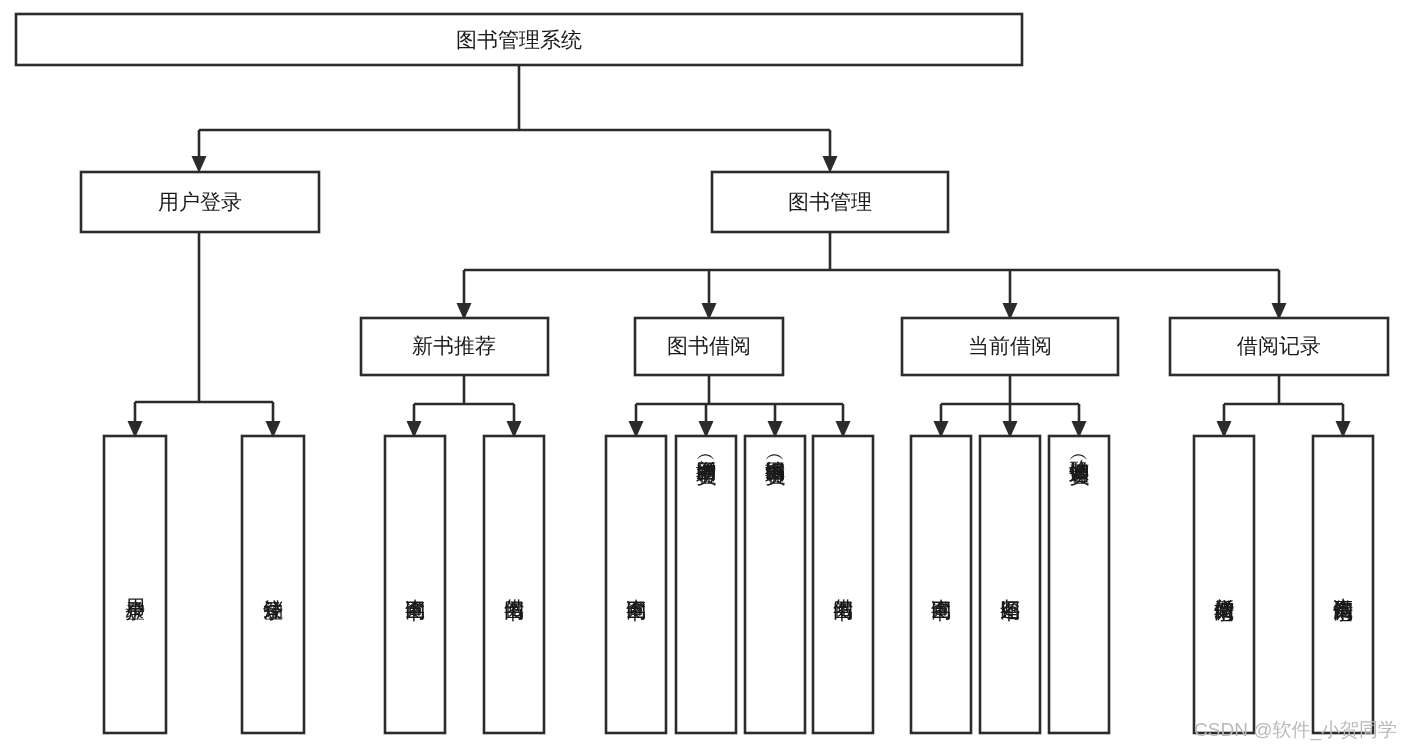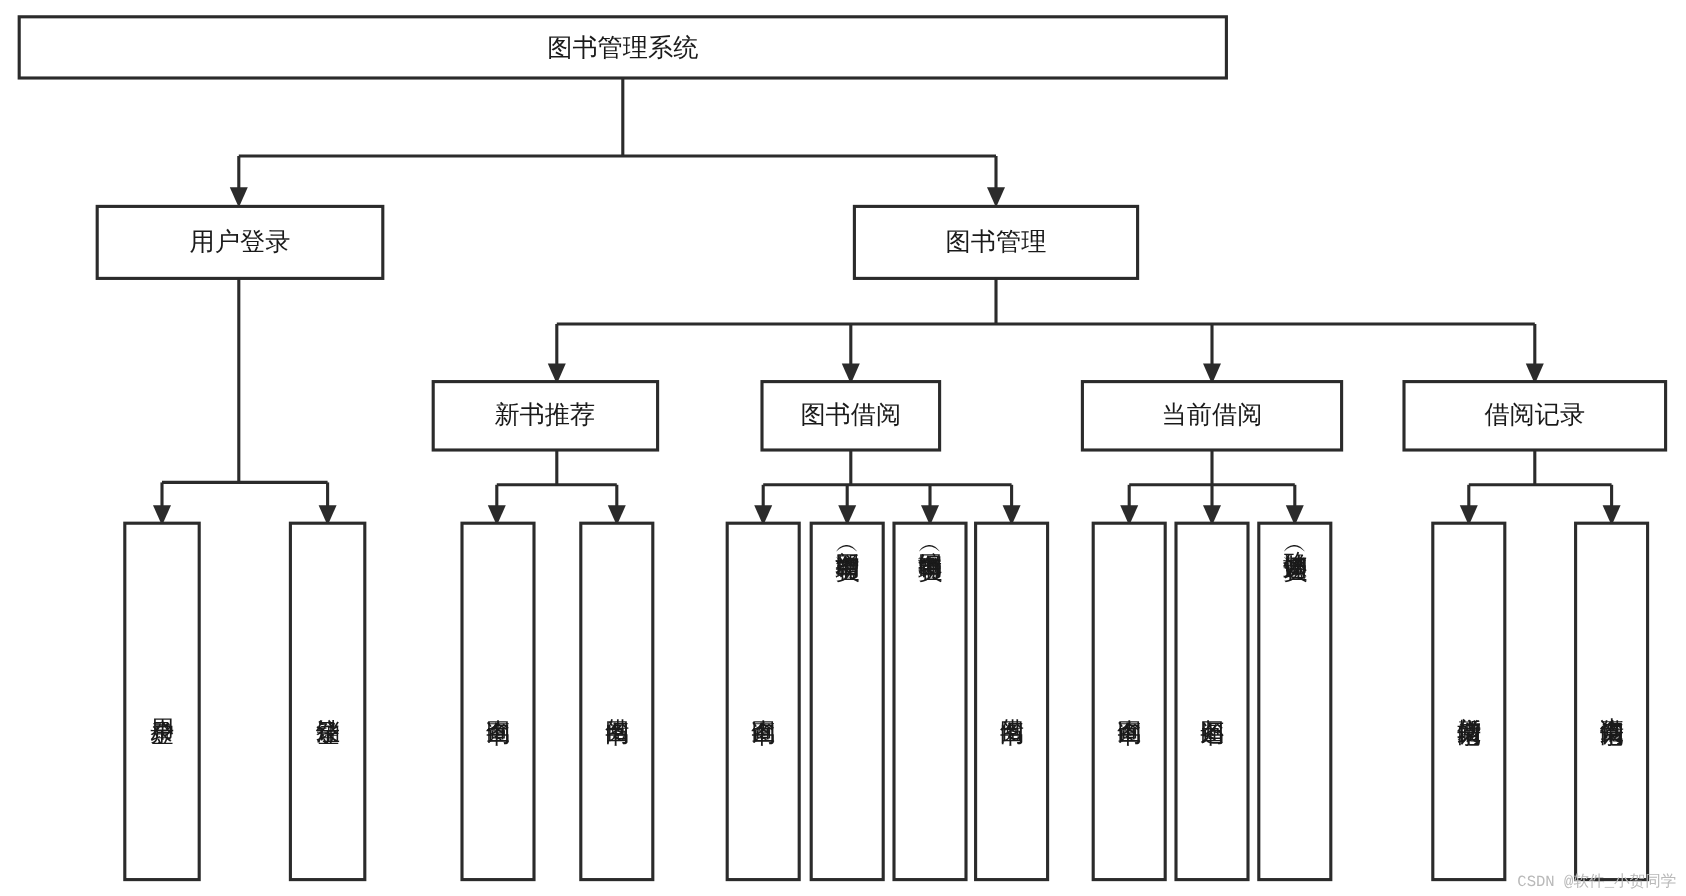--- a/index.html
+++ b/index.html
@@ -23,22 +23,22 @@
     writing-mode:vertical-rl;
     text-orientation:upright;
     font-family:"DejaVu Sans","Liberation Sans",sans-serif;
     font-size:20px;line-height:1.28;color:#1a1a1a;
     letter-spacing:1px;
     white-space:nowrap;
     pointer-events:none;
   }
   .watermark{
     position:absolute;right:8px;bottom:4px;
-    font-family:Liberation Mono, monospace;
-    font-size:13px;color:#b9b9b9;white-space:nowrap;
+    font-family:Liberation Sans, sans-serif;
+    font-size:19px;color:#b9b9b9;white-space:nowrap;
   }
 </style>
 </head>
 <body>
 
 <div id="stage">
 
   <svg class="diagram" viewBox="0 0 1405 747">
     <defs>
       <g id="ah">

